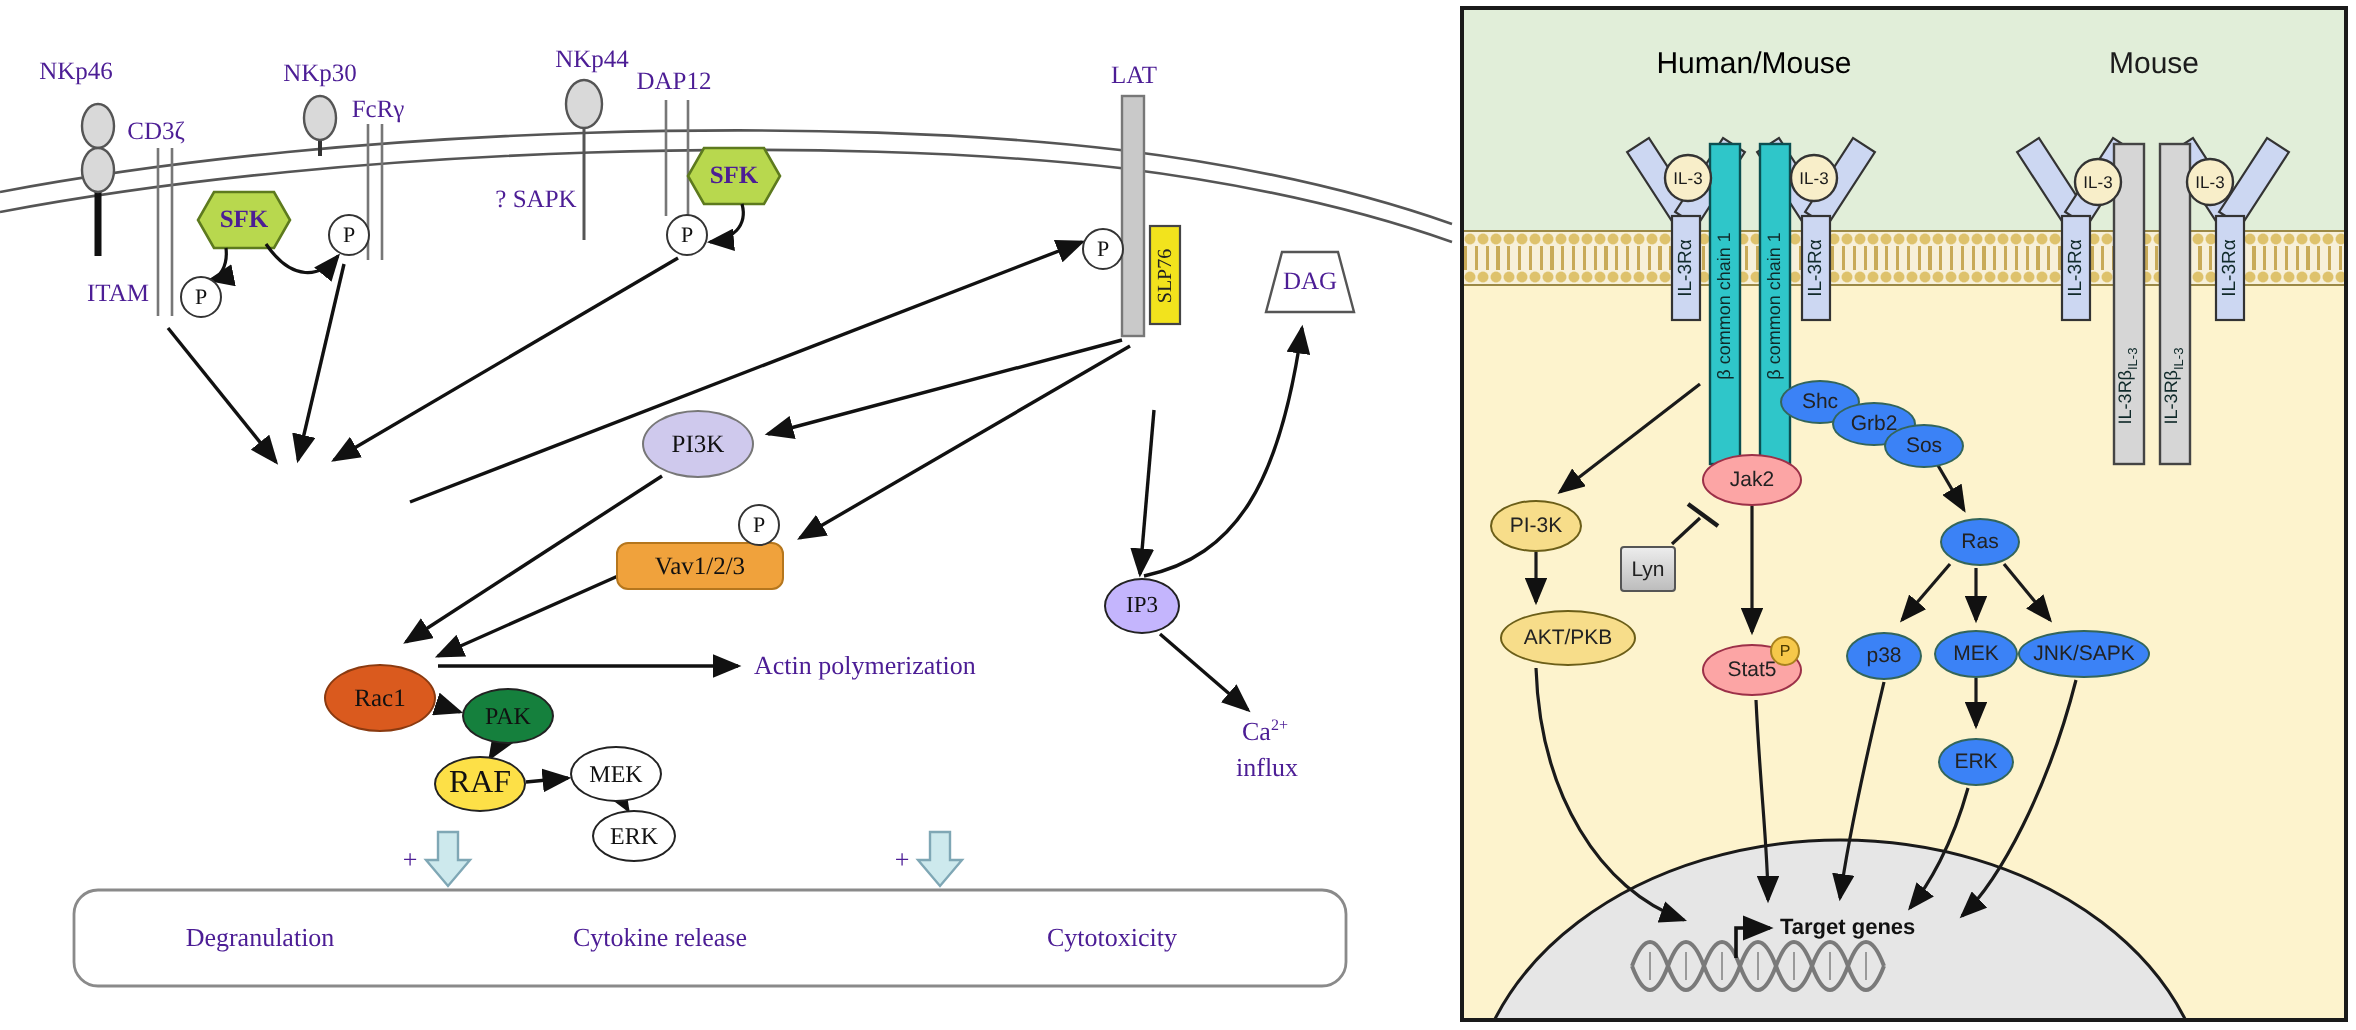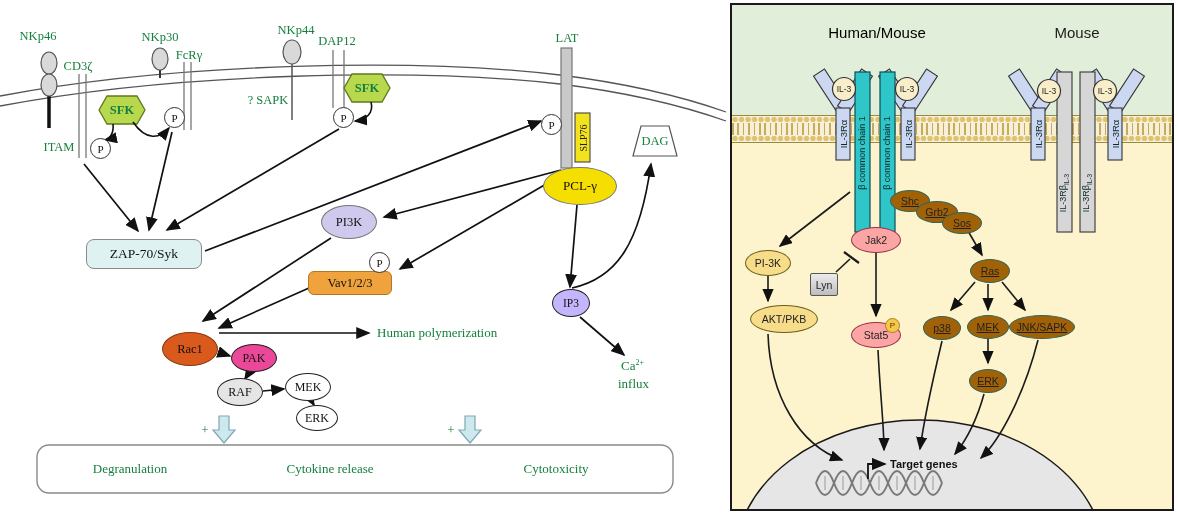--- a/index.html
+++ b/index.html
@@ -2,21 +2,21 @@
 <html><head>
 <meta charset="utf-8">
 <style>
   html,body{margin:0;padding:0;background:#ffffff;}
   .stage{position:relative;width:1178px;height:515px;background:#ffffff;overflow:hidden;
          font-family:"Liberation Serif",serif;}
   
   .panel-left{position:absolute;left:0;top:0;width:728px;height:515px;background:#fff;}
   .panel-left svg{position:absolute;left:0;top:0;z-index:1;}
   .lbl{position:absolute;transform:translate(-50%,-50%);font-family:"Liberation Serif",serif;
-       font-size:12.5px;color:#15803d;white-space:nowrap;z-index:3;}
+       font-size:12.5px;color:#4c1d95;white-space:nowrap;z-index:3;}
   .lbl.left-anchor{transform:translate(0,-50%);}
   .lbl sup{font-size:8px;}
   .pcircle{position:absolute;width:19px;height:19px;border-radius:50%;border:1.3px solid #333;
            background:#fff;z-index:4;display:flex;align-items:center;justify-content:center;
            font-family:"Liberation Serif",serif;font-size:11px;color:#111;}
   .node{position:absolute;display:flex;align-items:center;justify-content:center;color:#111;
         font-family:"Liberation Serif",serif;white-space:nowrap;z-index:3;box-sizing:border-box;}
   .ell{border-radius:50%;}
   .rot{position:absolute;transform:translate(-50%,-50%) rotate(-90deg);white-space:nowrap;z-index:4;
        font-family:"Liberation Serif",serif;}
@@ -30,21 +30,21 @@
       radial-gradient(circle at 3px 3.5px,#dec26c 2.4px,rgba(0,0,0,0) 3px),
       repeating-linear-gradient(90deg,#c8aa58 0 1.6px,#f7f0d9 1.6px 5.4px);
     background-size:6.5px 7px,6.5px 7px,100% 12px;
     background-position:0 0,0 19px,0 7px;
     background-repeat:repeat-x,repeat-x,no-repeat;
     border-top:1px solid #9a8846;border-bottom:1px solid #9a8846;}
   .panel-right svg{position:absolute;left:0;top:0;z-index:2;}
   .rnode{position:absolute;display:flex;align-items:center;justify-content:center;z-index:3;
          font-family:"Liberation Sans",sans-serif;font-size:10.5px;color:#222;white-space:nowrap;
          box-sizing:border-box;}
-  .pale-green{background:#a16207;border:1.2px solid #33655a;border-radius:50%;text-decoration:underline;}
+  .pale-green{background:#3b82f6;border:1.2px solid #33655a;border-radius:50%;}
   .pale-yellow{background:#f7dd8a;border:1.2px solid #6b5e18;border-radius:50%;}
   .pinknode{background:#fca5a5;border:1.2px solid #9c3048;border-radius:50%;}
   .rlbl{position:absolute;transform:translate(-50%,-50%);font-family:"Liberation Sans",sans-serif;
         color:#1c1c1c;white-space:nowrap;z-index:3;}
   .rrot{position:absolute;transform:translate(-50%,-50%) rotate(-90deg);white-space:nowrap;z-index:3;
         font-family:"Liberation Sans",sans-serif;color:#102a2a;}
   .rrot sub{font-size:6.5px;}
   .pbadge{position:absolute;width:13px;height:13px;border-radius:50%;background:#f6c84a;
           border:1px solid #a8821e;z-index:4;display:flex;align-items:center;justify-content:center;
           font-size:8px;font-family:"Liberation Sans",sans-serif;color:#4a3a00;}
@@ -140,35 +140,33 @@
     <span class="lbl" style="left:59px;top:147px">ITAM</span>
     <span class="lbl" style="left:160px;top:37px">NKp30</span>
     <span class="lbl" style="left:189px;top:55px">FcRγ</span>
     <span class="lbl" style="left:296px;top:30px">NKp44</span>
     <span class="lbl" style="left:268px;top:100px">? SAPK</span>
     <span class="lbl" style="left:337px;top:41px">DAP12</span>
     <span class="lbl" style="left:567px;top:38px">LAT</span>
     <span class="lbl" style="left:122px;top:110px;font-weight:600;font-size:12.5px">SFK</span>
     <span class="lbl" style="left:367px;top:88px;font-weight:600;font-size:12.5px">SFK</span>
     <span class="lbl" style="left:655px;top:141px">DAG</span>
-    <span class="lbl left-anchor" style="left:377px;top:333px;font-size:13px">Human polymerization</span>
+    <span class="lbl left-anchor" style="left:377px;top:333px;font-size:13px">Actin polymerization</span>
     <span class="lbl left-anchor" style="left:621px;top:366px;font-size:13px"><span>Ca</span><sup>2+</sup></span>
     <span class="lbl left-anchor" style="left:618px;top:384px;font-size:13px">influx</span>
     <span class="lbl" style="left:205px;top:430px;font-size:13px">+</span>
     <span class="lbl" style="left:451px;top:430px;font-size:13px">+</span>
 
     <div class="rot" style="left:583px;top:138px;font-size:10px;color:#222">SLP76</div>
 
-    <div class="node" style="left:86px;top:239px;width:116px;height:30px;border-radius:8px;background:#dff2f2;border:1.4px solid #8a8a8a;font-size:13.5px">ZAP-70/Syk</div>
     <div class="node ell" style="left:321px;top:205px;width:56px;height:34px;background:#cfc9ed;border:1.3px solid #777;font-size:12.5px">PI3K</div>
     <div class="node" style="left:308px;top:271px;width:84px;height:24px;border-radius:6px;background:#f0a23c;border:1.3px solid #b5761d;font-size:12.5px">Vav1/2/3</div>
-    <div class="node ell" style="left:543px;top:167px;width:74px;height:38px;background:#f4df00;border:1.2px solid #777;font-size:13px">PCL-γ</div>
     <div class="node ell" style="left:162px;top:332px;width:56px;height:34px;background:#da5a1e;border:1.3px solid #8a3a10;font-size:12.5px">Rac1</div>
-    <div class="node ell" style="left:231px;top:344px;width:46px;height:28px;background:#ec4899;border:1.3px solid #222;font-size:12px">PAK</div>
-    <div class="node ell" style="left:217px;top:378px;width:46px;height:28px;background:#e5e5e5;border:1.3px solid #222;font-size:12px">RAF</div>
+    <div class="node ell" style="left:231px;top:344px;width:46px;height:28px;background:#15803d;border:1.3px solid #222;font-size:12px">PAK</div>
+    <div class="node ell" style="left:217px;top:378px;width:46px;height:28px;background:#fde047;border:1.3px solid #222;font-size:16px">RAF</div>
     <div class="node ell" style="left:285px;top:373px;width:46px;height:28px;background:#fff;border:1.3px solid #222;font-size:12px">MEK</div>
     <div class="node ell" style="left:296px;top:405px;width:42px;height:26px;background:#fff;border:1.3px solid #222;font-size:12px">ERK</div>
     <div class="node ell" style="left:552px;top:289px;width:38px;height:28px;background:#c4b5fd;border:1.3px solid #222;font-size:11.5px">IP3</div>
 
     <div class="pcircle" style="left:90px;top:138px">P</div>
     <div class="pcircle" style="left:164px;top:107px">P</div>
     <div class="pcircle" style="left:333px;top:107px">P</div>
     <div class="pcircle" style="left:541px;top:114px">P</div>
     <div class="pcircle" style="left:369px;top:252px">P</div>
 

